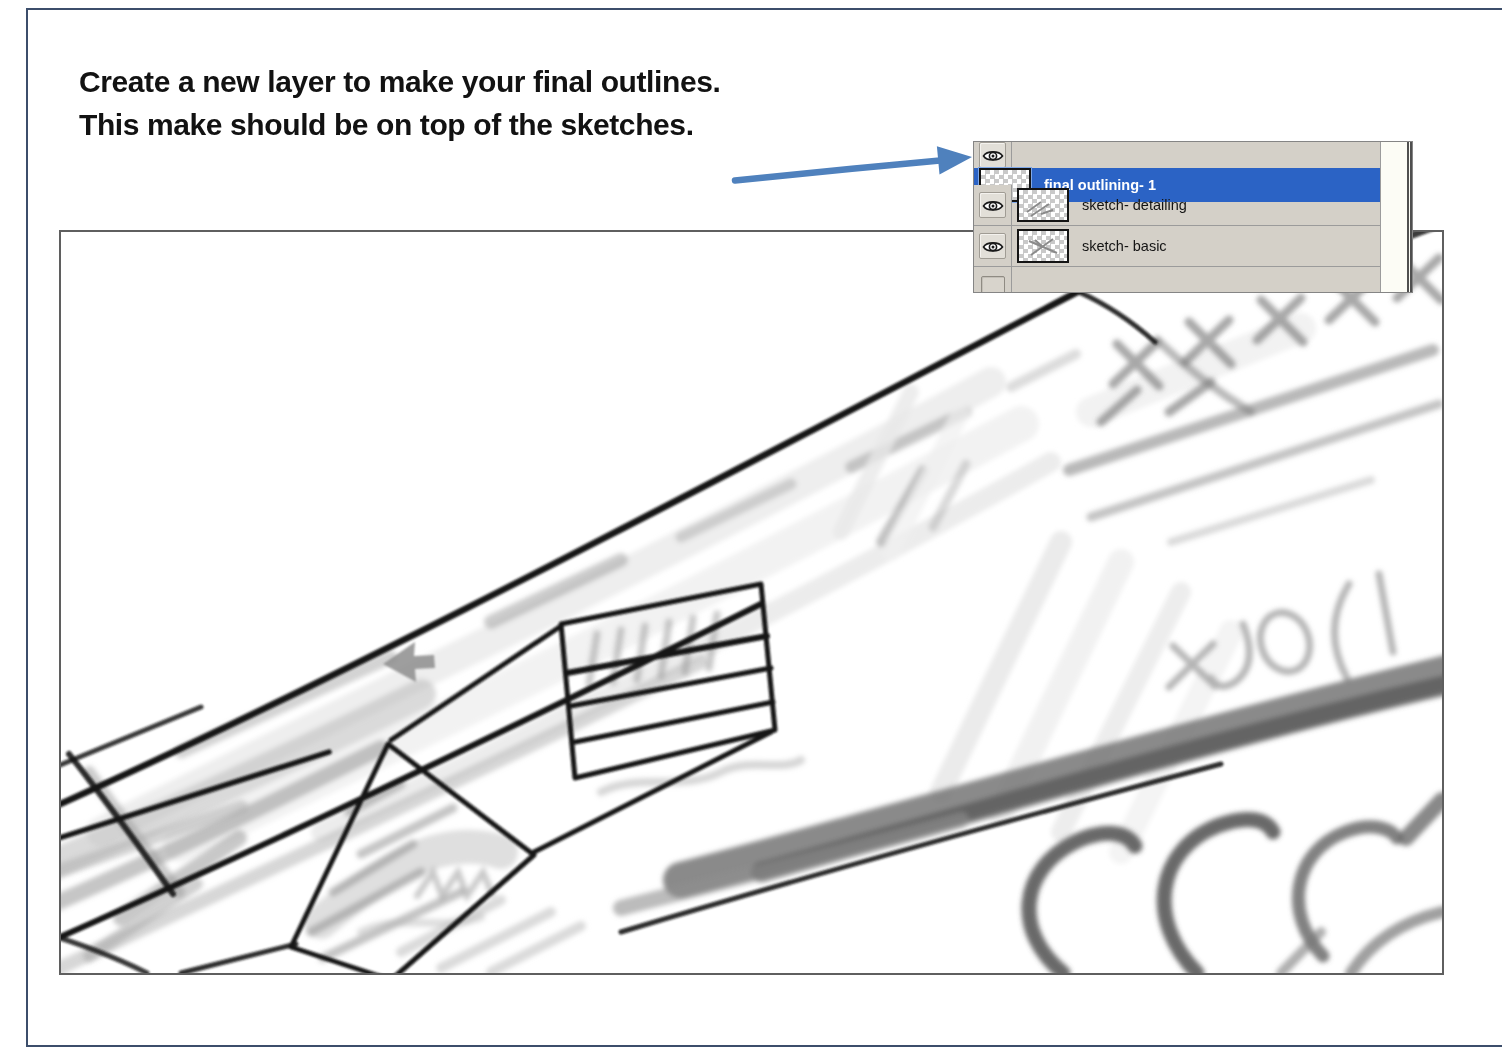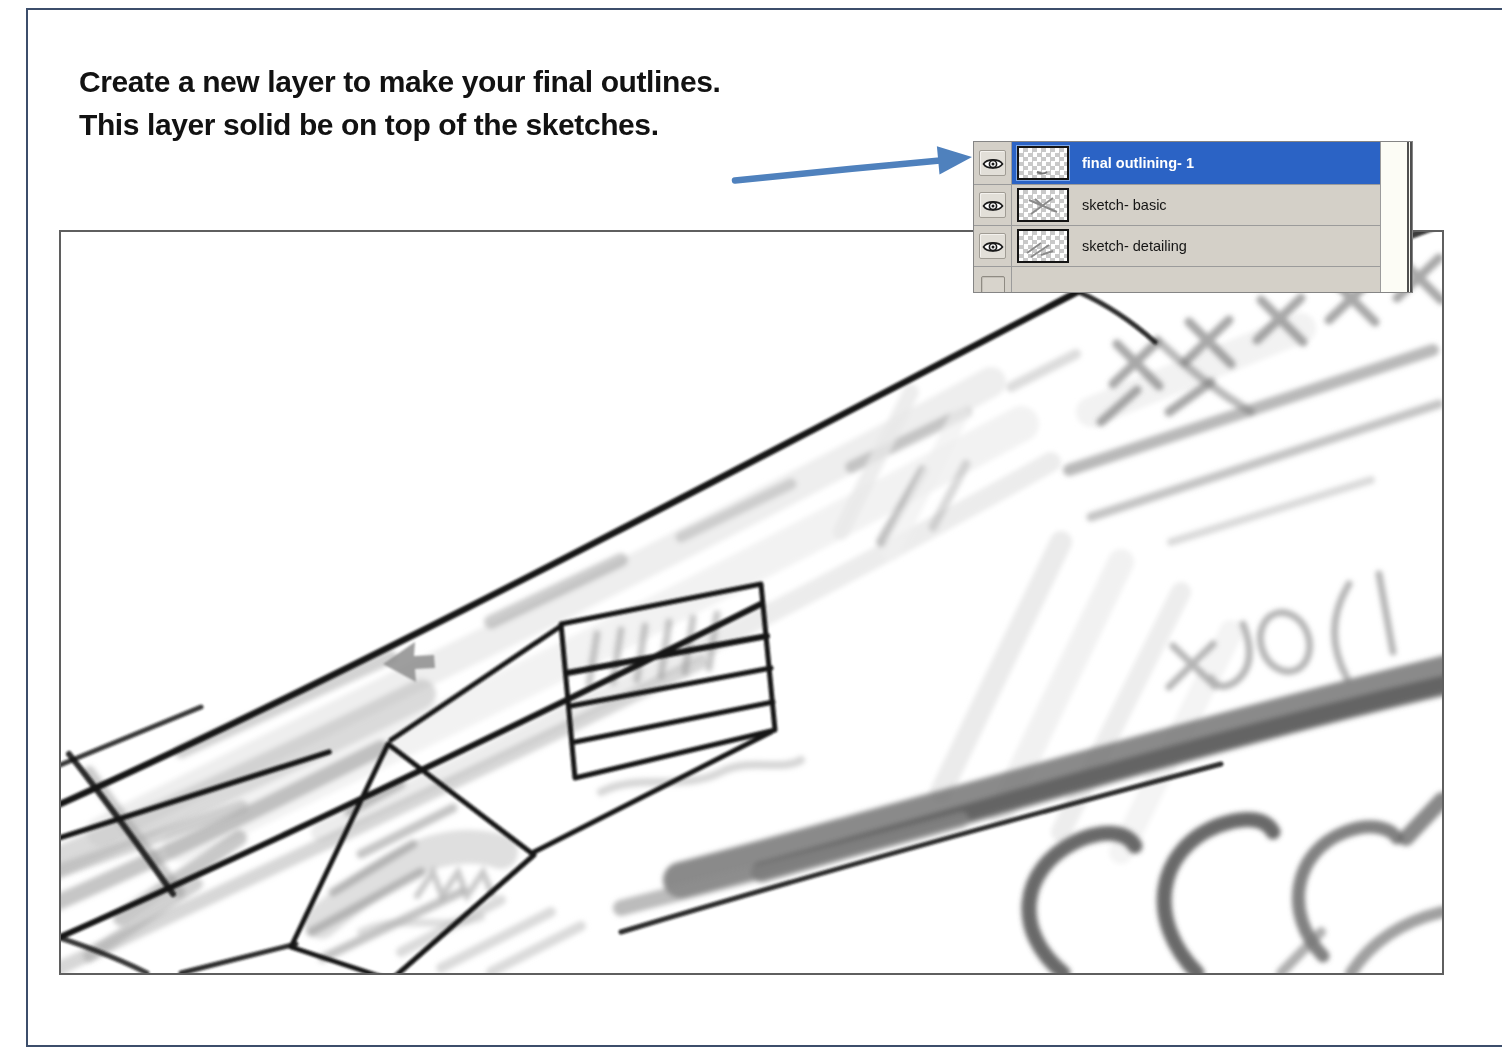--- a/index.html
+++ b/index.html
@@ -24,21 +24,21 @@
   
   .pointer-arrow { position:absolute; left:703px; top:144px; width:252px; height:48px; z-index:6; }
 
   
   .layers-panel { position:absolute; left:949px; top:141px; width:440px; height:152px;
                   background:#d4d0c8; border:1px solid #858585; z-index:4;
                   display:flex; overflow:hidden; }
   .rows { width:406px; flex:none; }
   .layer-row { height:41px; display:flex; align-items:stretch;
                border-bottom:1px solid #9b9b9b; background:#d4d0c8; }
-  .layer-row.first { height:43px; }
+  .layer-row.first { height:43px;flex-direction:column; }
   .eye-cell { width:38px; flex:none; border-right:1px solid #9b9b9b;
               display:flex; align-items:center; justify-content:center; background:#d4d0c8; }
   .eye-btn { width:27px; height:26px; background:#e2dfd8; border:1px solid #a09c94;
              border-radius:2px; display:flex; align-items:center; justify-content:center;
              box-shadow: inset 1px 1px 0 #f4f2ee; }
   .eye-well { width:24px; height:23px; background:#d8d4cc; border:1px solid #8f8b83;
               border-radius:2px; box-shadow: inset 1px 1px 0 #c3bfb7; }
   .row-main { flex:1; display:flex; align-items:center; padding-left:5px; }
   .layer-row.selected .row-main { background:#2b63c5; }
   .thumb { width:52px; height:34px; flex:none; border:2px solid #141414; background:#fff;
@@ -52,21 +52,21 @@
 </style>
 </head>
 <body>
 
 <div class="stage">
 
   <div class="slide-frame"></div>
 
   <div class="instructions">
     <div>Create a new layer to make your final outlines.</div>
-    <div>This layer solid be on top of the sketches.</div>
+    <div>This make should be on top of the sketches.</div>
   </div>
 
   <div class="sketch-canvas">
     <svg width="1381" height="741" viewBox="0 0 1381 741">
       <defs>
         <filter id="b1" x="-20%" y="-20%" width="140%" height="140%">
             <feGaussianBlur stdDeviation="1.2"></feGaussianBlur>
           </filter>
         <filter id="b2" x="-20%" y="-20%" width="140%" height="140%">
             <feGaussianBlur stdDeviation="2.4"></feGaussianBlur>
@@ -229,44 +229,44 @@
             <svg width="22" height="15" viewBox="0 0 22 15">
               <path d="M1.5,8 C5,2.5 17,2.5 20.5,8 C17,13 5,13.5 1.5,8 Z" fill="#fff" stroke="#1a1a1a" stroke-width="1.6"></path>
               <circle cx="11" cy="8" r="3.6" fill="none" stroke="#1a1a1a" stroke-width="1.6"></circle>
               <circle cx="11" cy="8" r="1.5" fill="#1a1a1a"></circle>
             </svg>
           </div>
         </div>
         <div class="row-main">
           <div class="thumb">
             <svg width="48" height="30">
-              <path d="M 10,10 l 28,12 M 34,8 l -22,16 M 16,9 l 8,7" stroke="#8a8a8a" stroke-width="2" fill="none"></path>
-            </svg>
-          </div>
-          <span class="label">sketch- basic</span>
+              <path d="M 8,22 l 14,-10 M 12,26 l 18,-12 M 22,24 l 12,-4" stroke="#8a8a8a" stroke-width="2" fill="none"></path>
+            </svg>
+          </div>
+          <span class="label">sketch- detailing</span>
         </div>
       </div>
 
       <div class="layer-row">
         <div class="eye-cell">
           <div class="eye-btn">
             <svg width="22" height="15" viewBox="0 0 22 15">
               <path d="M1.5,8 C5,2.5 17,2.5 20.5,8 C17,13 5,13.5 1.5,8 Z" fill="#fff" stroke="#1a1a1a" stroke-width="1.6"></path>
               <circle cx="11" cy="8" r="3.6" fill="none" stroke="#1a1a1a" stroke-width="1.6"></circle>
               <circle cx="11" cy="8" r="1.5" fill="#1a1a1a"></circle>
             </svg>
           </div>
         </div>
         <div class="row-main">
           <div class="thumb">
             <svg width="48" height="30">
-              <path d="M 8,22 l 14,-10 M 12,26 l 18,-12 M 22,24 l 12,-4" stroke="#8a8a8a" stroke-width="2" fill="none"></path>
-            </svg>
-          </div>
-          <span class="label">sketch- detailing</span>
+              <path d="M 10,10 l 28,12 M 34,8 l -22,16 M 16,9 l 8,7" stroke="#8a8a8a" stroke-width="2" fill="none"></path>
+            </svg>
+          </div>
+          <span class="label">sketch- basic</span>
         </div>
       </div>
 
       <div class="layer-row">
         <div class="eye-cell">
           <div class="eye-well"></div>
         </div>
       </div>
 
     </div>

